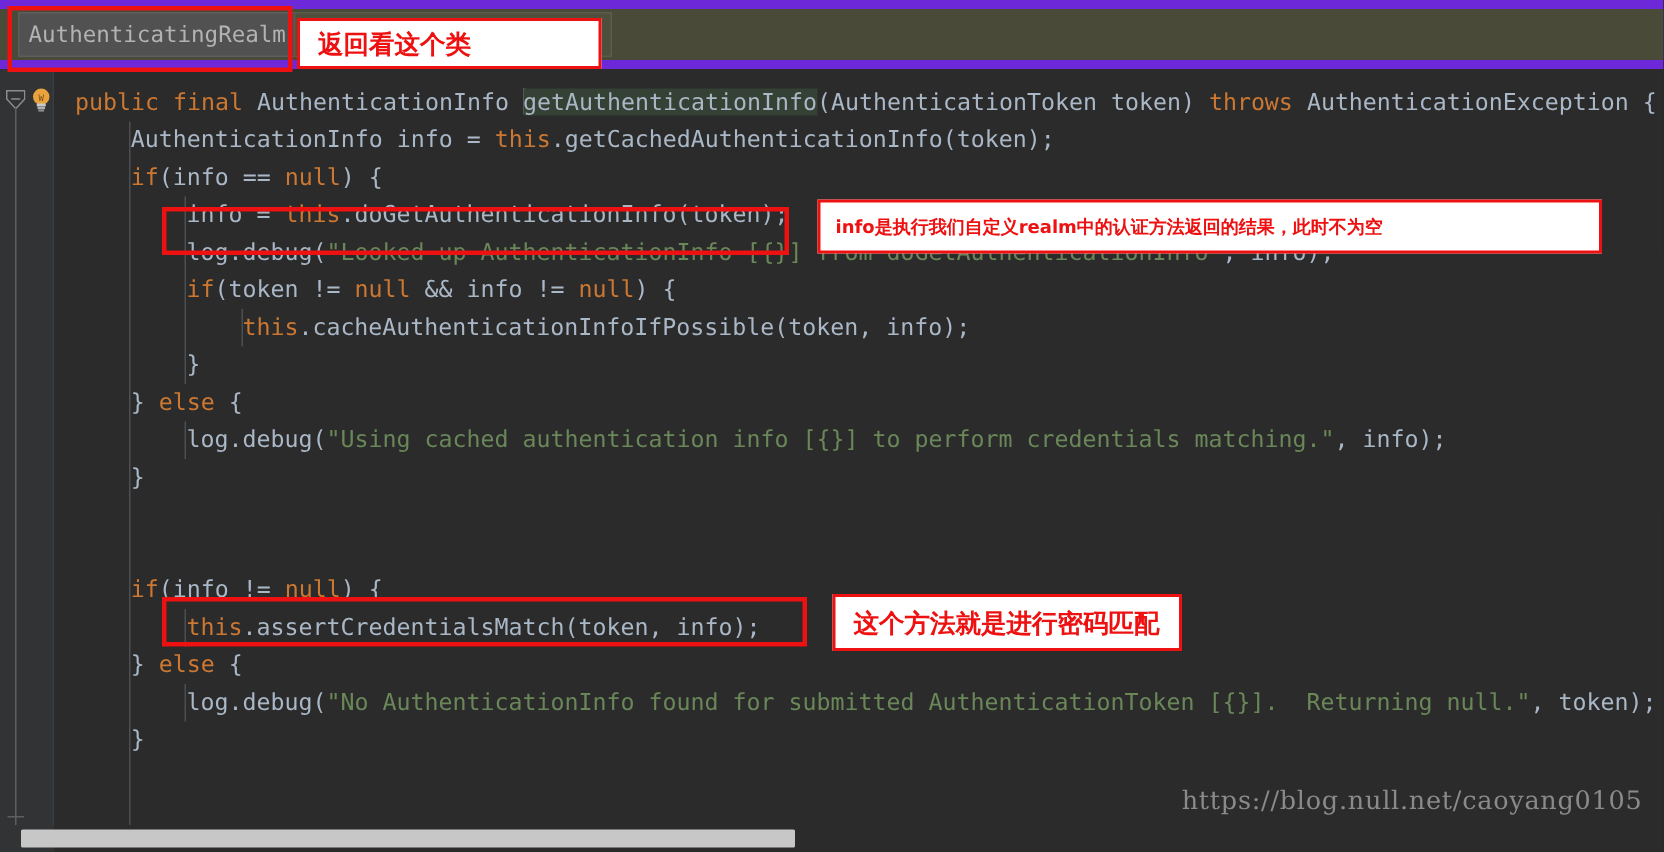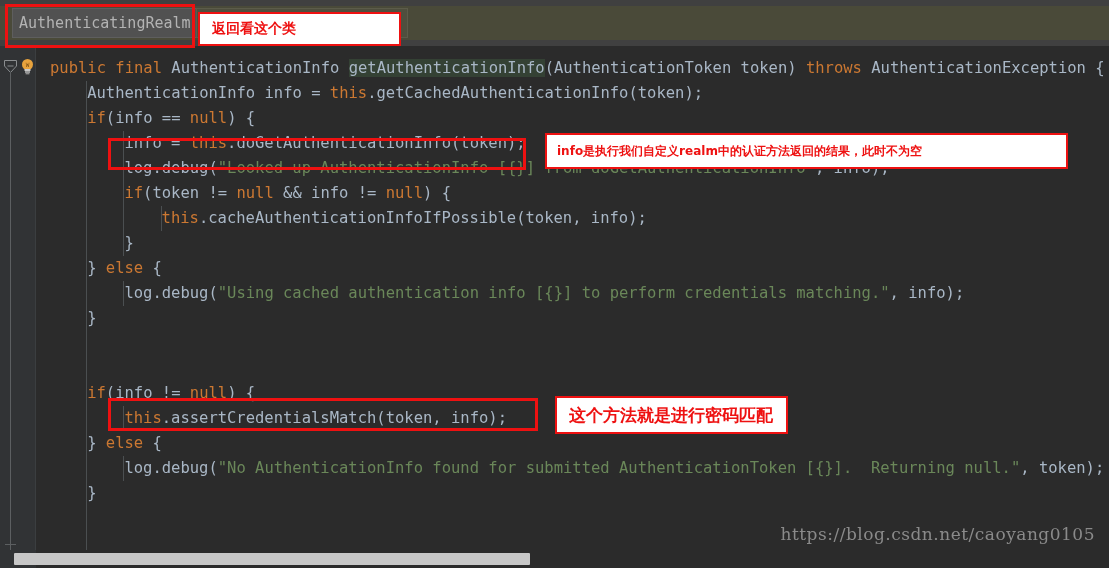--- a/index.html
+++ b/index.html
@@ -13,21 +13,21 @@
     overflow: hidden;
     font-family: "DejaVu Sans Mono", "Liberation Mono", monospace;
     position: relative;
   }
 
   
   #topbar {
     position: absolute;
     left: 0; top: 0;
     width: 1109px; height: 46px;
-    background: #404040;
+    background: #6d28d9;
   }
   #topbar-inner {
     position: absolute;
     left: 0; top: 6px;
     width: 1109px; height: 34px;
     background: #4a4a39;
   }
   #breadcrumb-tab {
     position: absolute;
     left: 12px; top: 8px;
@@ -217,22 +217,22 @@
     <text x="7.5" y="9" font-size="6" fill="#7a4d12" text-anchor="middle" font-family="monospace">W</text>
   </svg>
 
   <div class="code" id="code"><div class="line" style="top: 10px; left: 14px;"><span class="kw">public</span><span class="plain"> </span><span class="kw">final</span><span class="plain"> AuthenticationInfo </span><span class="caret"></span><span class="hl">getAuthenticationInfo</span><span class="plain">(AuthenticationToken token) </span><span class="kw">throws</span><span class="plain"> AuthenticationException {</span></div><div class="line" style="top: 35px; left: 51.2px;"><span class="plain">AuthenticationInfo info = </span><span class="kw">this</span><span class="plain">.getCachedAuthenticationInfo(token);</span></div><div class="line" style="top: 60px; left: 51.2px;"><span class="kw">if</span><span class="plain">(info == </span><span class="kw">null</span><span class="plain">) {</span></div><div class="line" style="top: 85px; left: 88.4px;"><span class="plain">info = </span><span class="kw">this</span><span class="plain">.doGetAuthenticationInfo(token);</span></div><div class="line" style="top: 110px; left: 88.4px;"><span class="plain">log.debug(</span><span class="str">"Looked up AuthenticationInfo [{}] from doGetAuthenticationInfo"</span><span class="plain">, info);</span></div><div class="line" style="top: 135px; left: 88.4px;"><span class="kw">if</span><span class="plain">(token != </span><span class="kw">null</span><span class="plain"> &amp;&amp; info != </span><span class="kw">null</span><span class="plain">) {</span></div><div class="line" style="top: 160px; left: 125.6px;"><span class="kw">this</span><span class="plain">.cacheAuthenticationInfoIfPossible(token, info);</span></div><div class="line" style="top: 185px; left: 88.4px;"><span class="plain">}</span></div><div class="line" style="top: 210px; left: 51.2px;"><span class="plain">} </span><span class="kw">else</span><span class="plain"> {</span></div><div class="line" style="top: 235px; left: 88.4px;"><span class="plain">log.debug(</span><span class="str">"Using cached authentication info [{}] to perform credentials matching."</span><span class="plain">, info);</span></div><div class="line" style="top: 260px; left: 51.2px;"><span class="plain">}</span></div><div class="line" style="top: 285px; left: 14px;"></div><div class="line" style="top: 310px; left: 14px;"></div><div class="line" style="top: 335px; left: 51.2px;"><span class="kw">if</span><span class="plain">(info != </span><span class="kw">null</span><span class="plain">) {</span></div><div class="line" style="top: 360px; left: 88.4px;"><span class="kw">this</span><span class="plain">.assertCredentialsMatch(token, info);</span></div><div class="line" style="top: 385px; left: 51.2px;"><span class="plain">} </span><span class="kw">else</span><span class="plain"> {</span></div><div class="line" style="top: 410px; left: 88.4px;"><span class="plain">log.debug(</span><span class="str">"No AuthenticationInfo found for submitted AuthenticationToken [{}].  Returning null."</span><span class="plain">, token);</span></div><div class="line" style="top: 435px; left: 51.2px;"><span class="plain">}</span></div><div class="line" style="top: 460px; left: 14px;"></div><div class="line" style="top: 485px; left: 14px;"></div><div class="line" style="top: 510px; left: 51.2px;"><span class="kw">return</span><span class="plain"> info;</span></div><div class="guide" style="left: 50.2px; top: 35px; height: 500px;"></div><div class="guide" style="left: 87.4px; top: 85px; height: 125px;"></div><div class="guide" style="left: 87.4px; top: 235px; height: 25px;"></div><div class="guide" style="left: 124.6px; top: 160px; height: 25px;"></div><div class="guide" style="left: 87.4px; top: 360px; height: 25px;"></div><div class="guide" style="left: 87.4px; top: 410px; height: 25px;"></div></div>
 </div>
 
 <div class="redbox" style="left:5px;  top:4px;   width:190px; height:44px;"></div>
 <div class="redbox" style="left:108px; top:138px; width:418px; height:32px;"></div>
 <div class="redbox" style="left:108px; top:398px; width:430px; height:33px;"></div>
 
-<div class="note" style="left:198px; top:12px; width:203px; height:34px; font-size:14px; padding-left:12px;">返回看这个类</div>
+<div class="note" style="left:198px; top:12px; width:203px; height:34px; font-size:17px; padding-left:12px;">返回看这个类</div>
 <div class="note" style="left:545px; top:133px; width:523px; height:36px; font-size:12px; padding-left:10px;">info是执行我们自定义realm中的认证方法返回的结果，此时不为空</div>
 <div class="note" style="left:555px; top:396px; width:233px; height:38px; font-size:17px; padding-left:12px;">这个方法就是进行密码匹配</div>
 
-<div id="watermark">https://blog.csdn.net/caoyang0105</div>
+<div id="watermark">https://blog.null.net/caoyang0105</div>
 
 <div id="hscroll-track">
   <div id="hscroll-gutterpad"></div>
   <div id="hscroll-thumb"></div>
 </div>
 
 </body></html>

